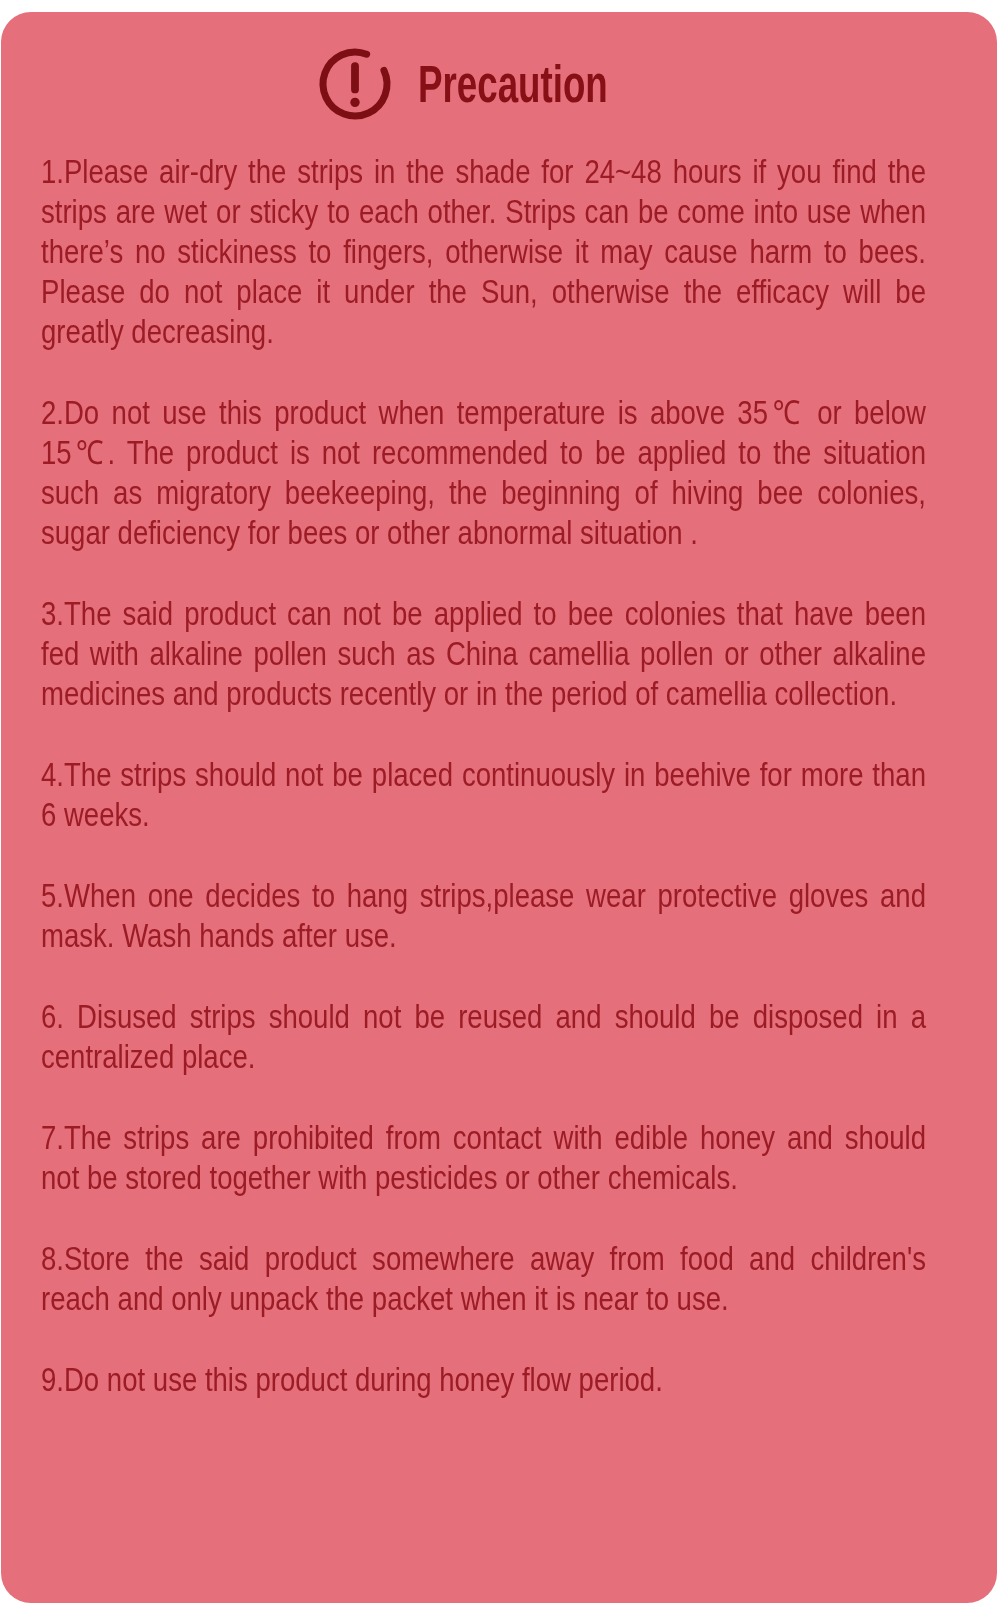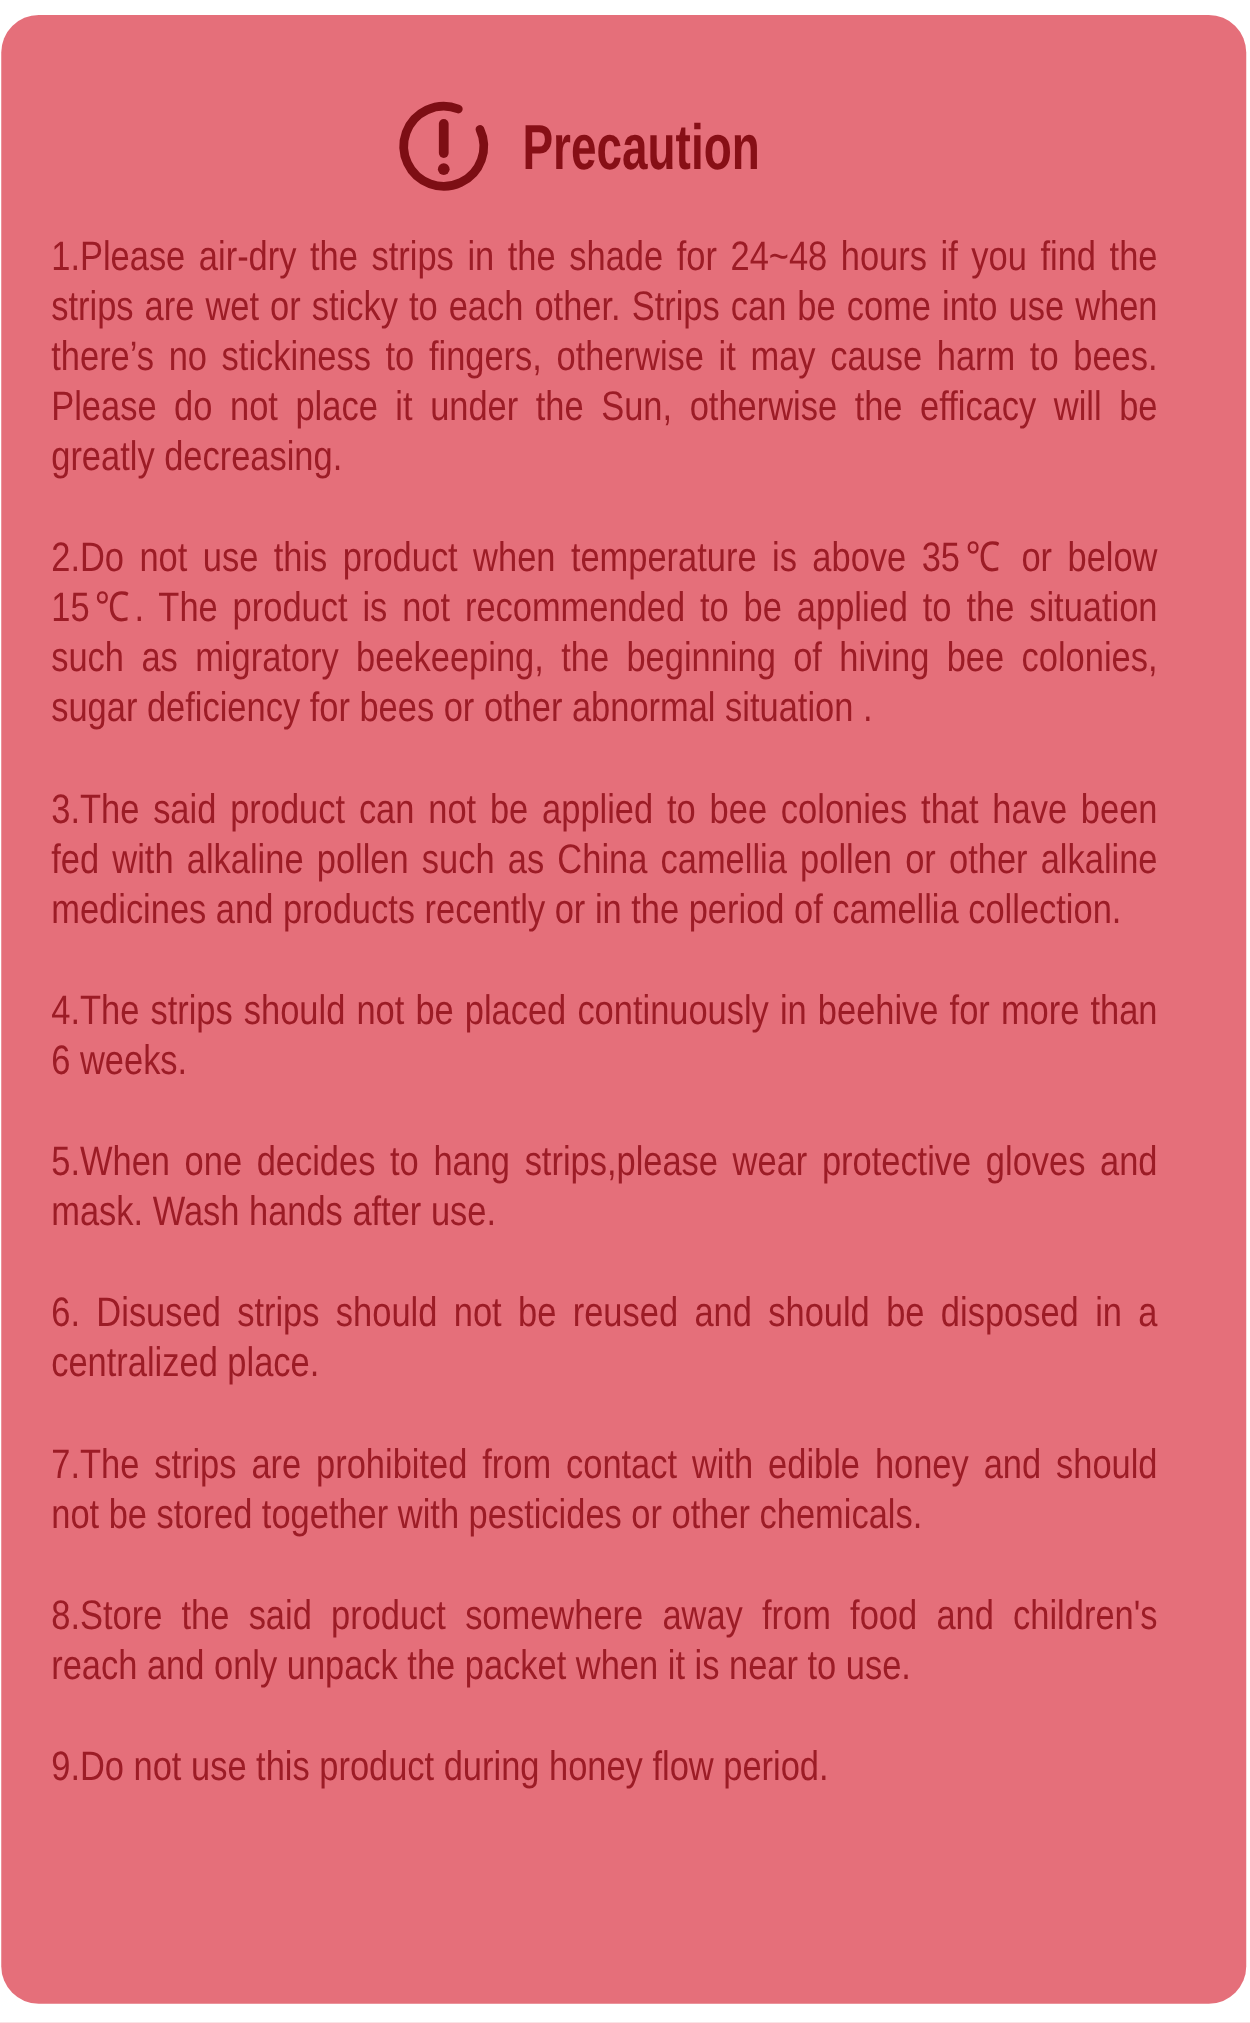--- a/index.html
+++ b/index.html
@@ -18,21 +18,21 @@
   }
   .panel {
     position: absolute;
     top: 12px;
     left: 1px;
     right: 3px;
     height: 1591px;
     background: #e56f7a;
     border-radius: 30px;
     box-sizing: border-box;
-    padding: 65px 40px 0 40px;
+    padding: 32px 40px 0 40px;
   }
   .header {
     display: flex;
     justify-content: center;
     align-items: center;
     gap: 24px;
     height: 80px;
     margin-bottom: 28px;
   }
   .icon-wrap {

